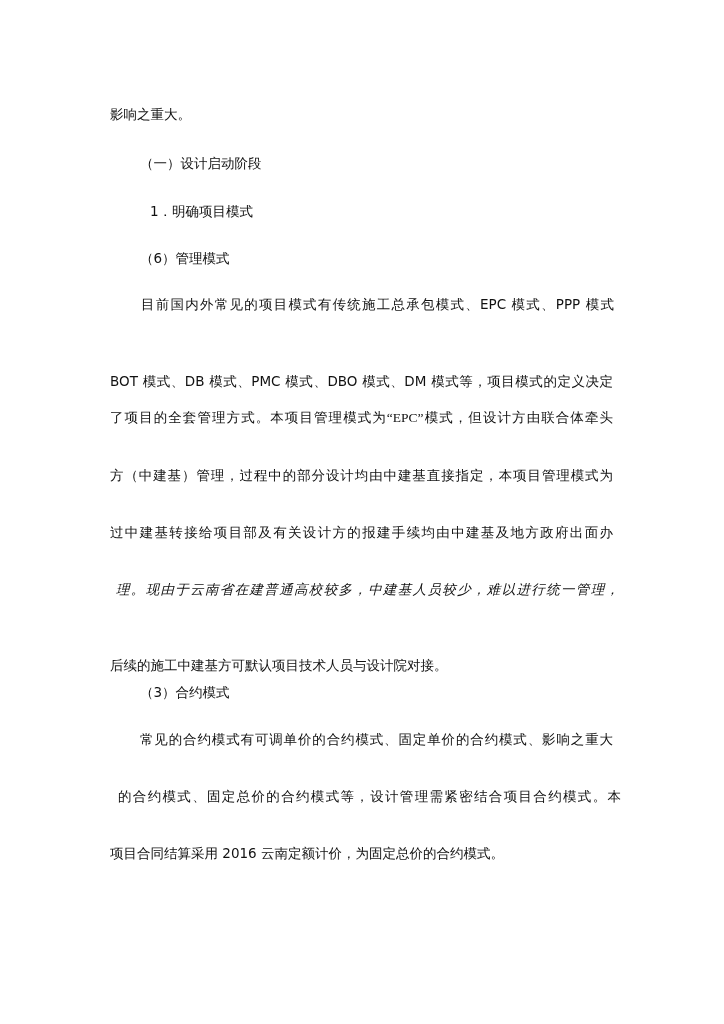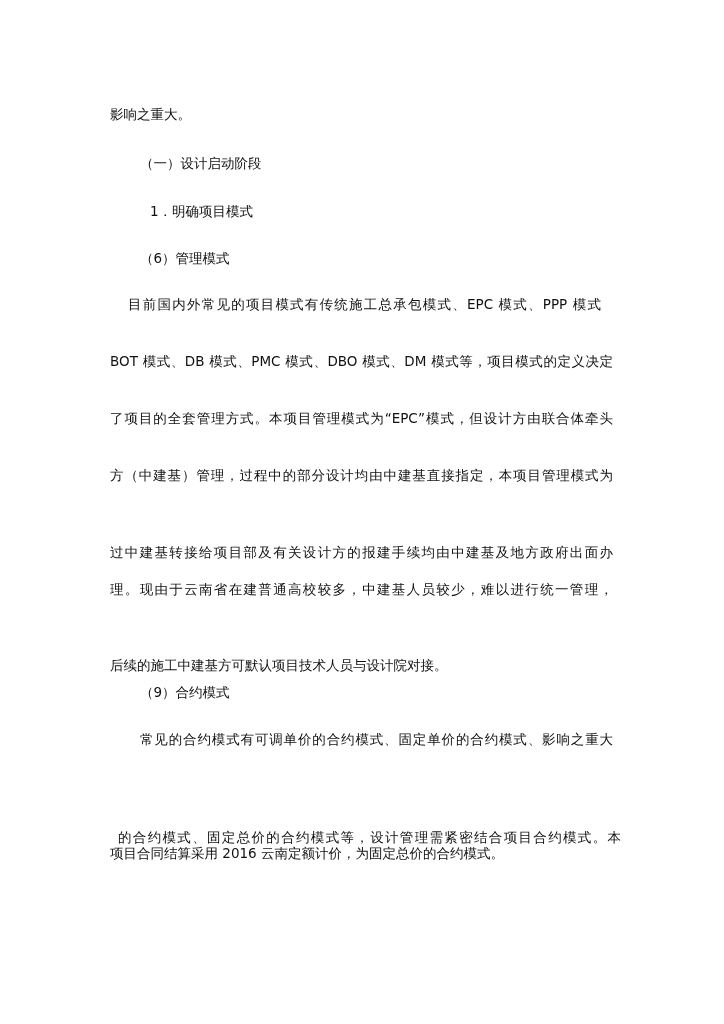--- a/index.html
+++ b/index.html
@@ -13,25 +13,25 @@
   </style>
 </head>
 <body>
 
 <div class="page">
   <div id="lines">
       <div class="line" style="top: 105px; left: 110px; width: 503px;">影响之重大。</div>
       <div class="line h" style="top: 154px; left: 140px; width: 473px;">（一）设计启动阶段</div>
       <div class="line h" style="top: 202px; left: 138px; width: 475px; margin-left: 12px;">1．明确项目模式</div>
       <div class="line h" style="top: 249px; left: 140px; width: 473px;">（6）管理模式</div>
-      <div class="line just" style="top: 295px; left: 128px; width: 473px;">目前国内外常见的项目模式有传统施工总承包模式、EPC 模式、PPP 模式</div>
-      <div class="line just" style="top: 352px; left: 110px; width: 503px;">BOT 模式、DB 模式、PMC 模式、DBO 模式、DM 模式等，项目模式的定义决定</div>
-      <div class="line just" style="top: 409px; left: 110px; width: 503px;">了项目的全套管理方式。本项目管理模式为“EPC”模式，但设计方由联合体牵头</div>
+      <div class="line just" style="top: 295px; left: 141px; width: 473px;">目前国内外常见的项目模式有传统施工总承包模式、EPC 模式、PPP 模式</div>
+      <div class="line just" style="top: 372px; left: 110px; width: 503px;">BOT 模式、DB 模式、PMC 模式、DBO 模式、DM 模式等，项目模式的定义决定</div>
+      <div class="line just" style="top: 409px; left: 110px; width: 503px; font-family: Liberation Serif, serif;">了项目的全套管理方式。本项目管理模式为“EPC”模式，但设计方由联合体牵头</div>
       <div class="line just" style="top: 466px; left: 110px; width: 503px;">方（中建基）管理，过程中的部分设计均由中建基直接指定，本项目管理模式为</div>
-      <div class="line just" style="top: 523px; left: 110px; width: 503px; margin-top: 20px;">过中建基转接给项目部及有关设计方的报建手续均由中建基及地方政府出面办</div>
-      <div class="line just" style="top: 580px; left: 110px; width: 503px;">理。现由于云南省在建普通高校较多，中建基人员较少，难以进行统一管理，</div>
+      <div class="line just" style="top: 523px; left: 110px; width: 503px;">过中建基转接给项目部及有关设计方的报建手续均由中建基及地方政府出面办</div>
+      <div class="line just" style="top: 580px; left: 116px; width: 503px; font-style: italic;">理。现由于云南省在建普通高校较多，中建基人员较少，难以进行统一管理，</div>
       <div class="line" style="top: 656px; left: 110px; width: 503px;">后续的施工中建基方可默认项目技术人员与设计院对接。</div>
-      <div class="line h" style="top: 683px; left: 140px; width: 473px;">（9）合约模式</div>
+      <div class="line h" style="top: 683px; left: 140px; width: 473px;">（3）合约模式</div>
       <div class="line just" style="top: 730px; left: 140px; width: 473px;">常见的合约模式有可调单价的合约模式、固定单价的合约模式、影响之重大</div>
-      <div class="line just" style="top: 828px; left: 110px; width: 503px; padding-left: 8px;">的合约模式、固定总价的合约模式等，设计管理需紧密结合项目合约模式。本</div>
+      <div class="line just" style="top: 787px; left: 110px; width: 503px; padding-left: 8px;">的合约模式、固定总价的合约模式等，设计管理需紧密结合项目合约模式。本</div>
       <div class="line" style="top: 844px; left: 110px; width: 503px;">项目合同结算采用 2016 云南定额计价，为固定总价的合约模式。</div>
     </div>
 </div>
 
 </body></html>

